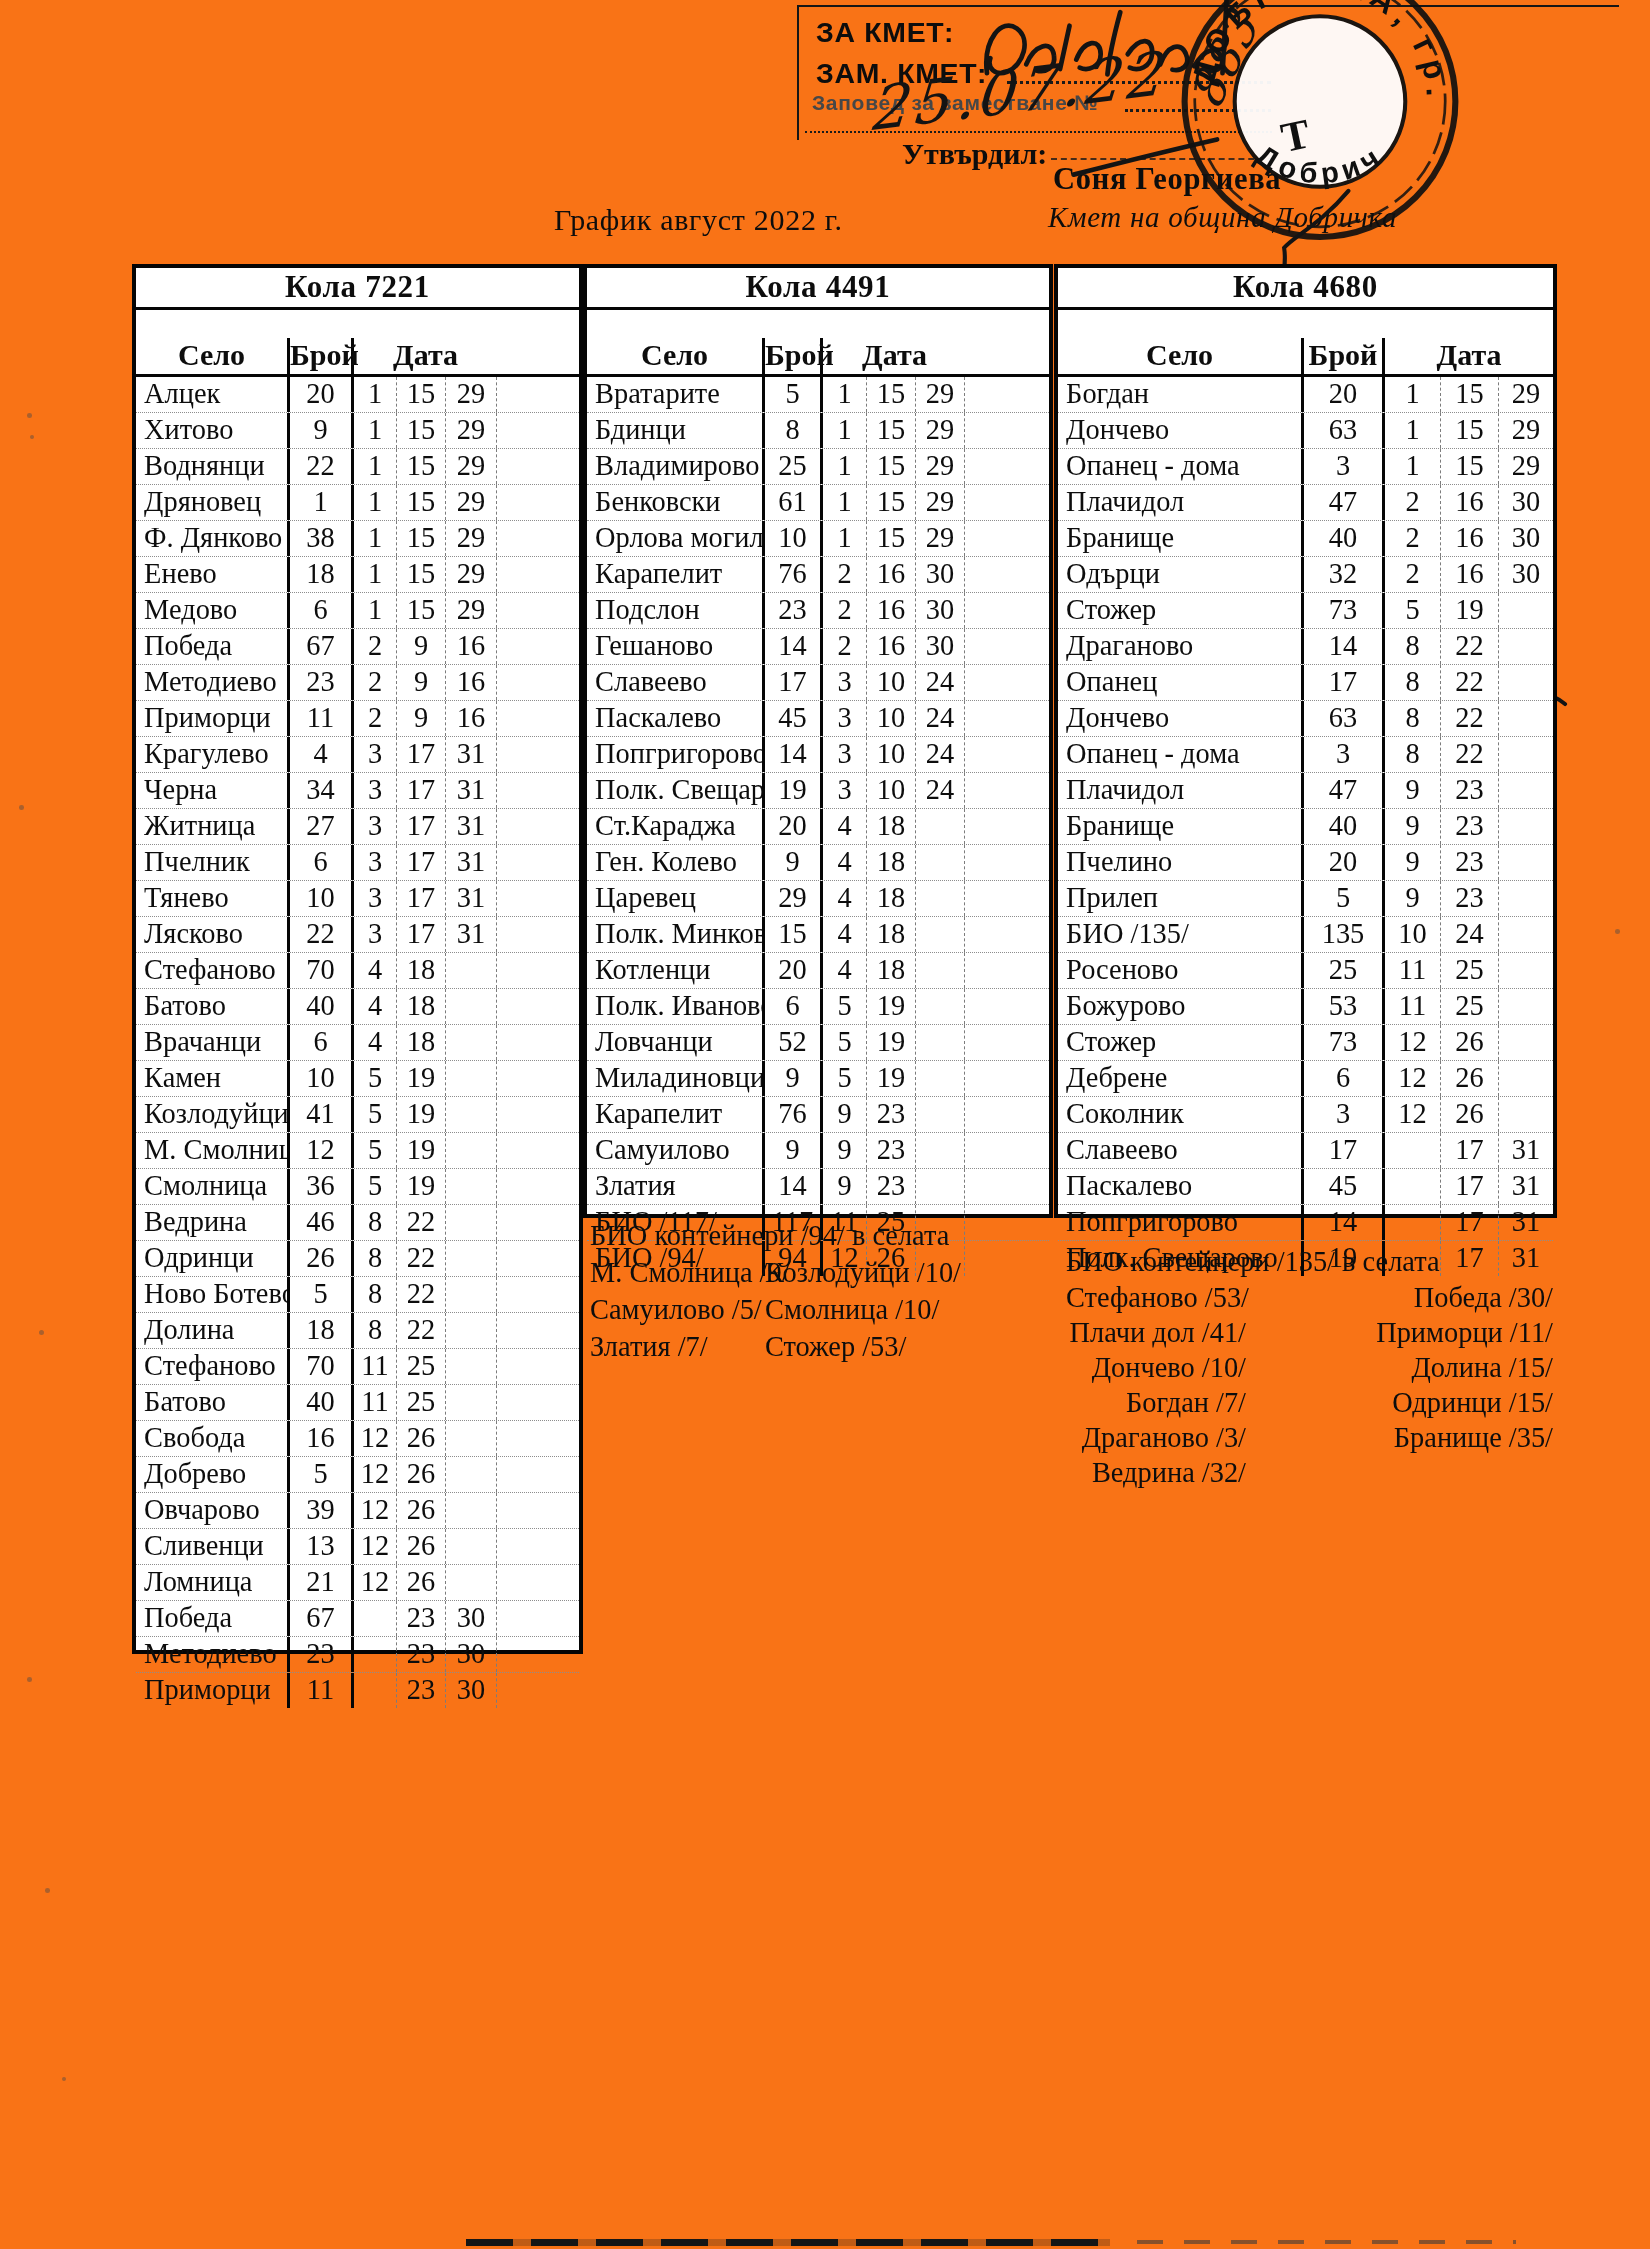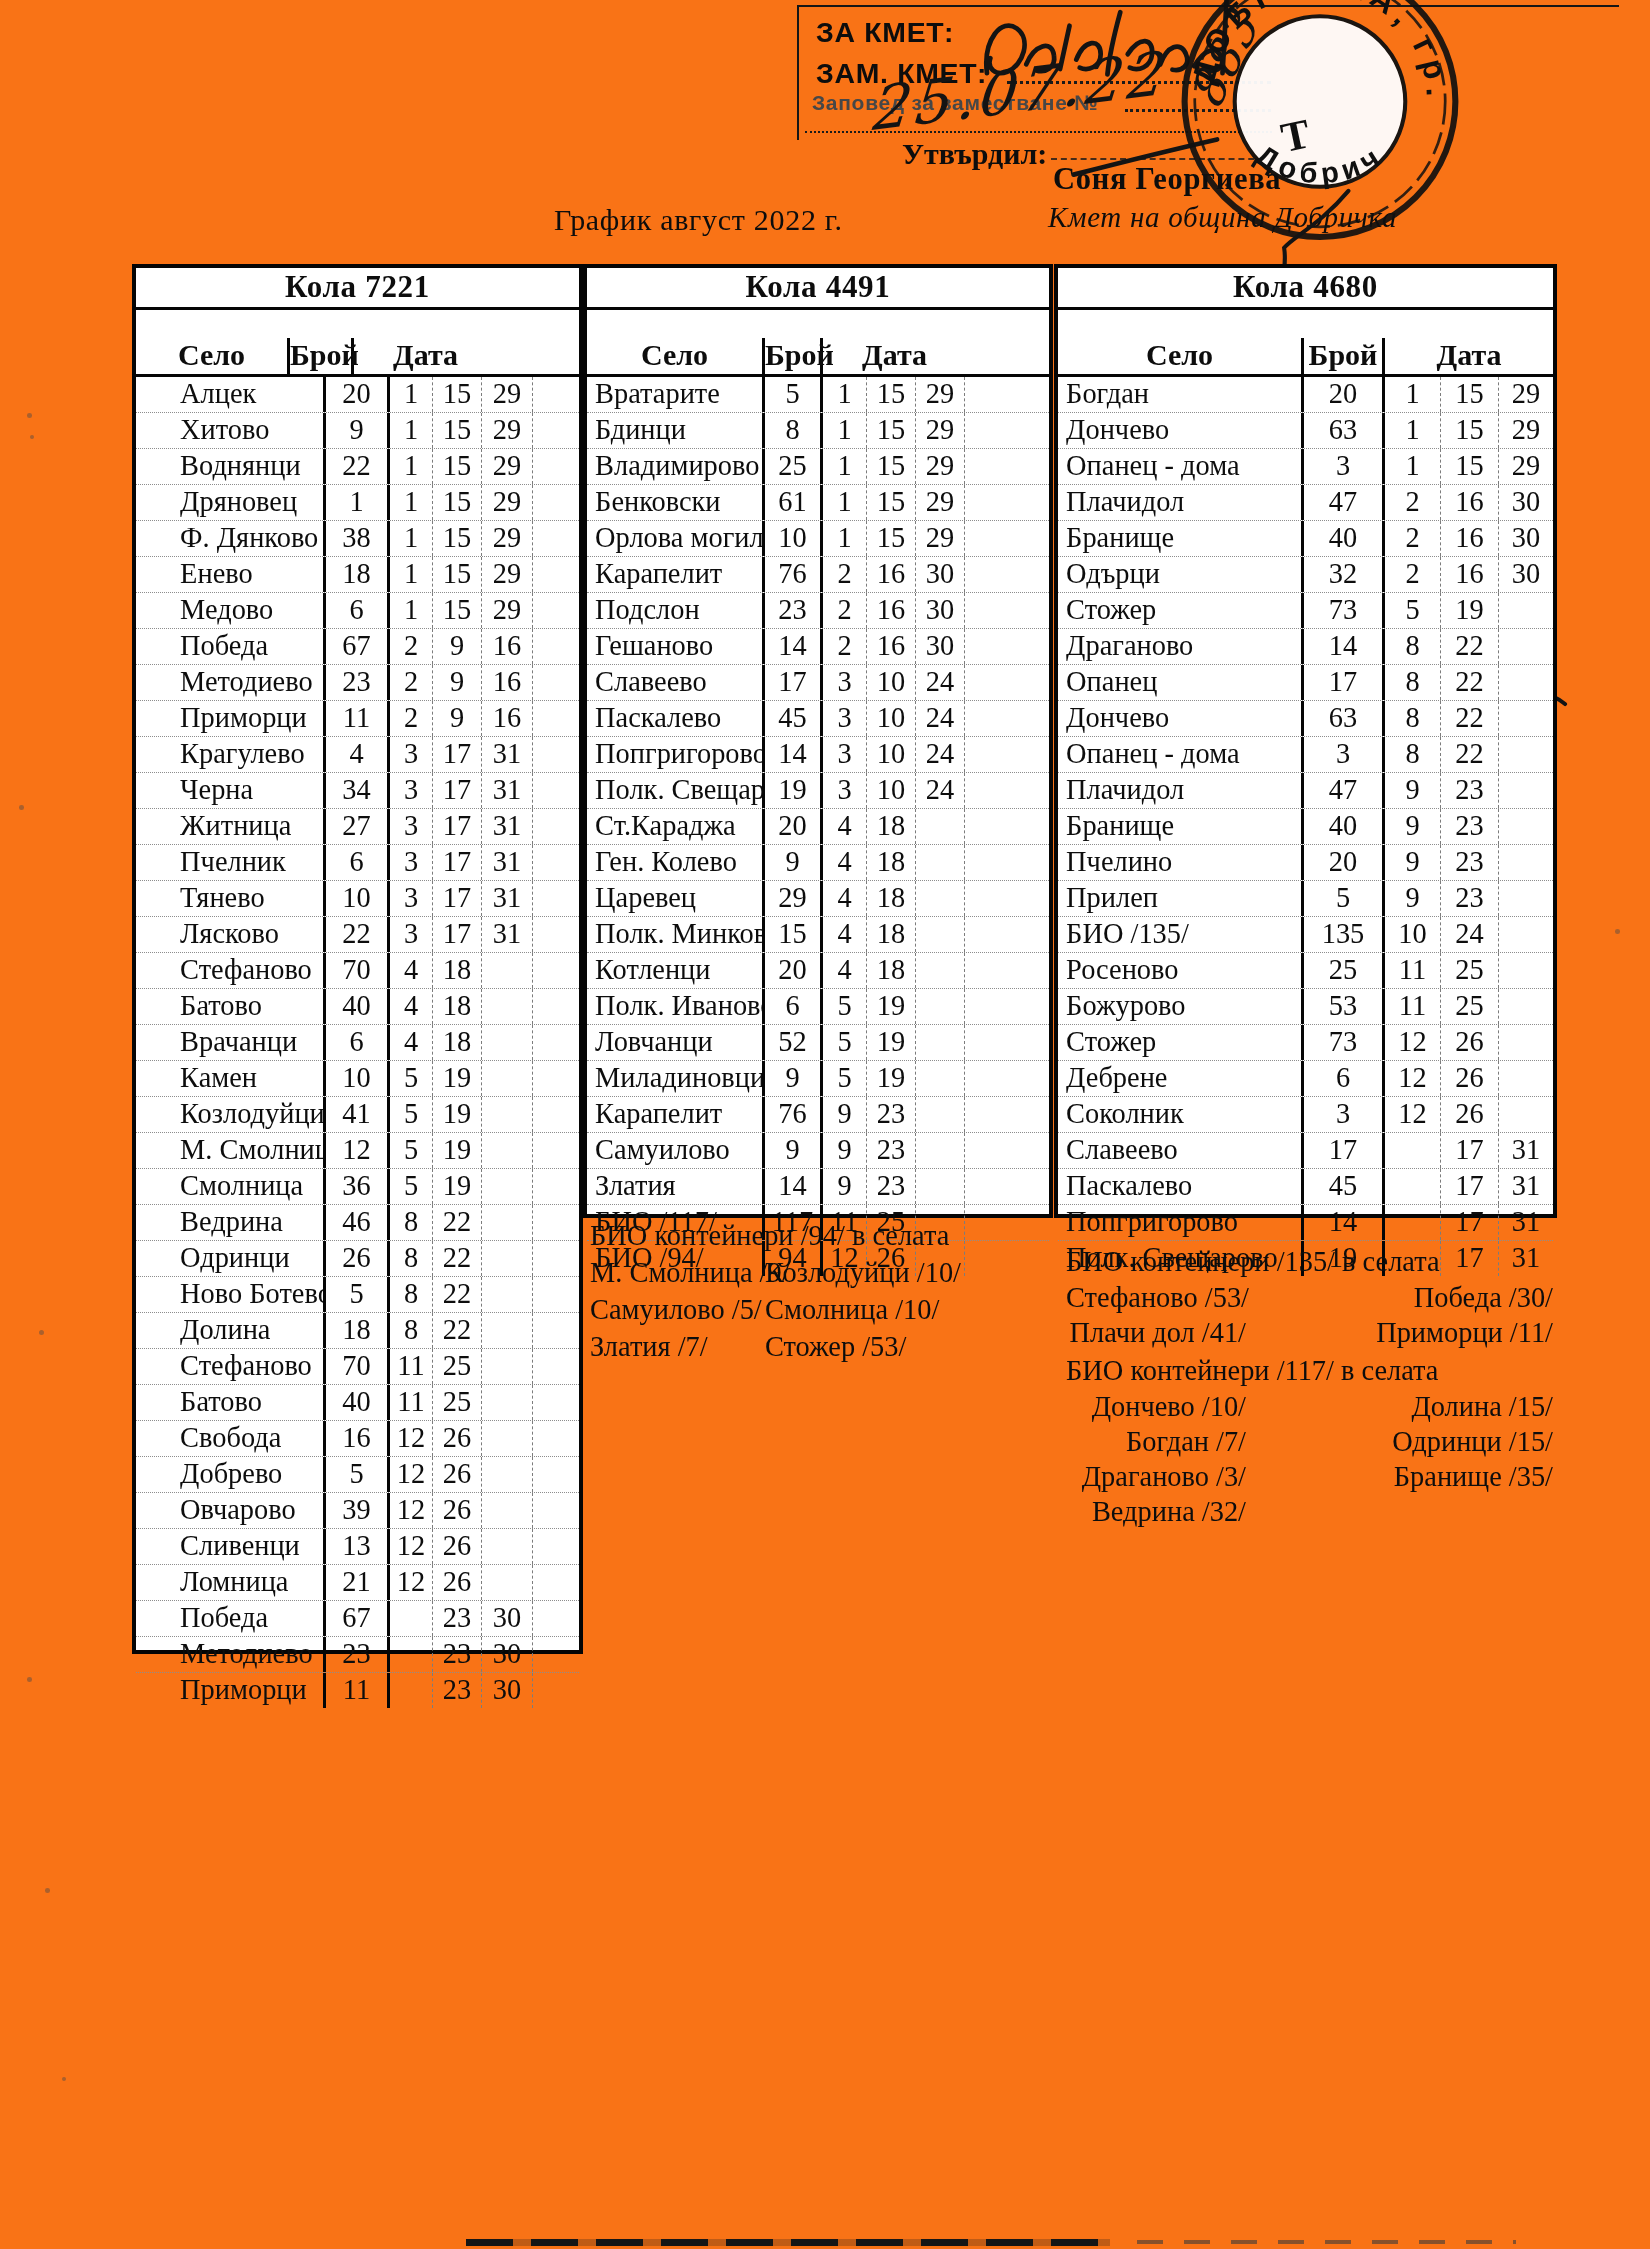--- a/index.html
+++ b/index.html
@@ -34,21 +34,21 @@
   .tbl2{left:1054px;width:503px;height:954px;}
   .t-title{height:39px;border-bottom:3.4px solid #050505;text-align:center;
     font-weight:bold;font-size:31px;line-height:38px;letter-spacing:0.7px;}
   .t-head{display:grid;height:36px;border-bottom:3.4px solid #050505;
     font-weight:bold;font-size:30px;line-height:34px;text-align:center;margin-top:28px;}
   .tbl0 .t-head{grid-template-columns:154px 64px 143px auto;}
   .tbl1 .t-head{grid-template-columns:178px 58px 143px auto;}
   .tbl2 .t-head{grid-template-columns:246px 81px 1fr;}
   .h-selo,.h-broj{border-right:3.4px solid #050505;}
   .trow{display:grid;border-bottom:1.4px dotted #8d8d8d;font-size:28.4px;}
-  .tbl0 .trow{height:35px;line-height:34px;grid-template-columns:154px 64px 43px 49px 51px auto;padding-left:36px;}
+  .tbl0 .trow{height:35px;line-height:34px;grid-template-columns:154px 64px 43px 49px 51px auto;}
   .tbl1 .trow{height:35px;line-height:33px;grid-template-columns:178px 58px 44px 49px 49px auto;}
   .tbl2 .trow{height:35px;line-height:33px;grid-template-columns:246px 81px 56px 58px 1fr;}
   .trow:last-child{border-bottom:none;}
   .c{overflow:hidden;white-space:nowrap;}
   .c0{padding-left:8.1px;border-right:3.4px solid #050505;}
   .c1{text-align:center;border-right:3.4px solid #050505;}
   .c2,.c3{text-align:center;border-right:1.4px dashed #7c7c7c;}
   .c4{text-align:center;}
   .tbl0 .c4,.tbl1 .c4{border-right:1.4px dashed #7c7c7c;}
 
@@ -857,21 +857,20 @@
     <div>
         <div class="pair-row">
           <div class="pair-c1">Стефаново /53/</div>
           <div class="pair-c2">Победа /30/</div>
         </div>
         <div class="pair-row">
           <div class="pair-c1">Плачи дол /41/</div>
           <div class="pair-c2">Приморци /11/</div>
         </div>
       </div>
-    <div class="note-title t117">БИО контейнери /117/ в селата</div>
     <div>
         <div class="pair-row">
           <div class="pair-c1">Дончево /10/</div>
           <div class="pair-c2">Долина /15/</div>
         </div>
         <div class="pair-row">
           <div class="pair-c1">Богдан /7/</div>
           <div class="pair-c2">Одринци /15/</div>
         </div>
         <div class="pair-row">

